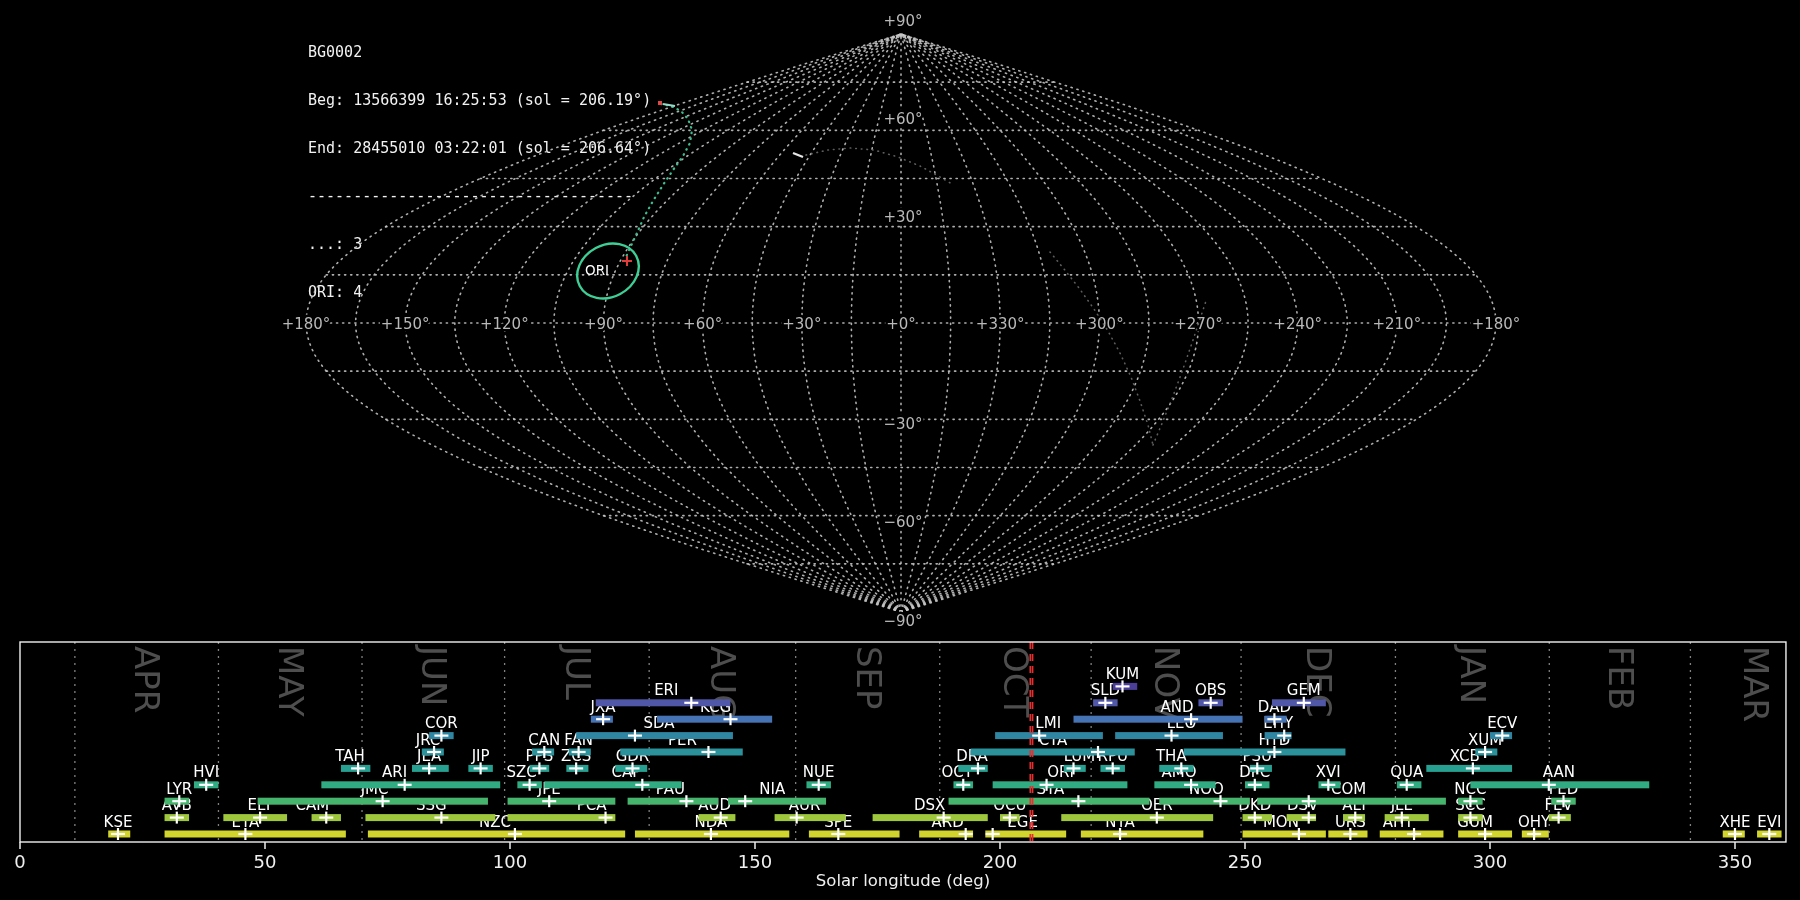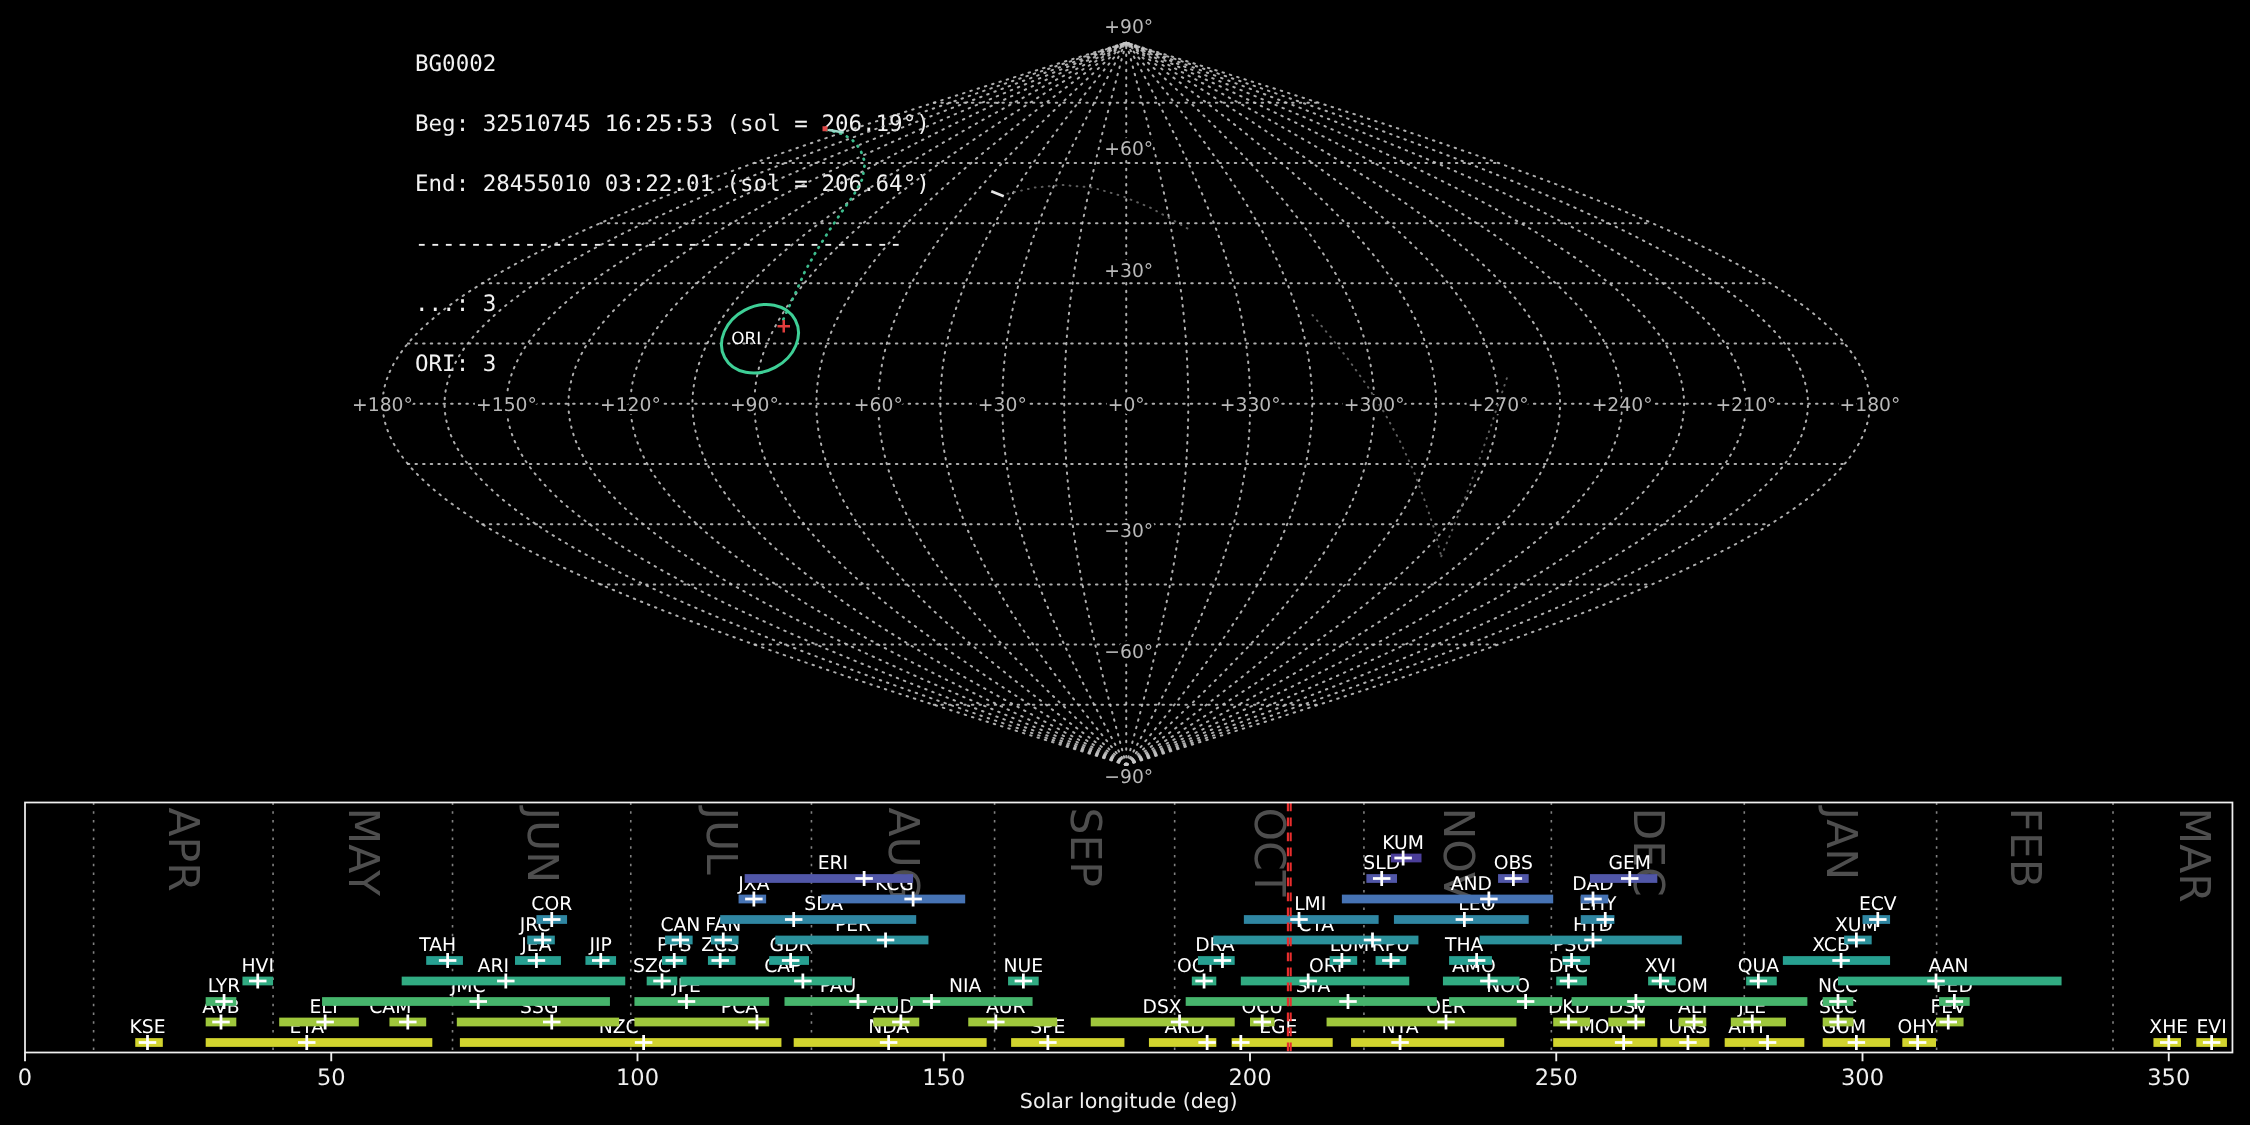--- a/index.html
+++ b/index.html
@@ -1,40 +1,40 @@
 <!DOCTYPE html>
 <html><head>
 <meta charset="utf-8">
 <style>
   html,body{margin:0;padding:0;background:#000;}
   #stage{position:relative;width:1800px;height:900px;background:#000;overflow:hidden;
          font-family:"DejaVu Sans","Liberation Sans",sans-serif;}
-  #header-block{position:absolute;left:332px;top:12px;color:#f2f2f2;
+  #header-block{position:absolute;left:308px;top:12px;color:#f2f2f2;
     font-family:"DejaVu Sans Mono","Liberation Mono",monospace;
-    font-size:18px;line-height:16px;white-space:pre;}
+    font-size:15px;line-height:16px;white-space:pre;}
   svg{position:absolute;left:0;top:0;}
   .grat{stroke:#c6c6c6;stroke-width:1.6;fill:none;stroke-linecap:round;
         stroke-dasharray:1.2 4.9;opacity:.88;}
   .skylab{fill:#b9b9b9;font-size:15px;stroke:#000;stroke-width:5px;paint-order:stroke;}
   .monthlab{fill:#4e4e4e;font-size:34px;}
   .ticklab{fill:#f0f0f0;font-size:18px;}
   .showerlab{fill:#ffffff;font-size:15px;}
   .axistitle{fill:#f0f0f0;font-size:16.5px;}
 </style>
 </head>
 <body>
 
 <div id="stage">
   <div id="header-block">
     <div>BG0002</div>
-    <div>Beg: 32510745 16:25:53 (sol = 206.19°)</div>
+    <div>Beg: 13566399 16:25:53 (sol = 206.19°)</div>
     <div>End: 28455010 03:22:01 (sol = 206.64°)</div>
     <div>------------------------------------</div>
     <div>...: 3</div>
-    <div>ORI: 3</div>
+    <div>ORI: 4</div>
   </div>
   <svg id="sky-svg" width="1800" height="640">
       <polyline points="901.0,612.0 880.2,605.6 859.5,599.2 838.8,592.7 818.2,586.3 797.7,579.9 777.3,573.5 757.1,567.0 737.0,560.6 717.1,554.2 697.5,547.8 678.1,541.4 659.0,534.9 640.2,528.5 621.7,522.1 603.5,515.7 585.7,509.2 568.3,502.8 551.3,496.4 534.7,490.0 518.5,483.6 502.9,477.1 487.7,470.7 473.0,464.3 458.8,457.9 445.2,451.4 432.1,445.0 419.6,438.6 407.7,432.2 396.4,425.8 385.7,419.3 375.6,412.9 366.2,406.5 357.4,400.1 349.3,393.6 341.9,387.2 335.1,380.8 329.0,374.4 323.7,368.0 319.0,361.5 315.0,355.1 311.8,348.7 309.3,342.3 307.4,335.8 306.4,329.4 306.0,323.0 306.4,316.6 307.4,310.2 309.3,303.7 311.8,297.3 315.0,290.9 319.0,284.5 323.7,278.0 329.0,271.6 335.1,265.2 341.9,258.8 349.3,252.4 357.4,245.9 366.2,239.5 375.6,233.1 385.7,226.7 396.4,220.2 407.7,213.8 419.6,207.4 432.1,201.0 445.2,194.6 458.8,188.1 473.0,181.7 487.7,175.3 502.9,168.9 518.5,162.4 534.7,156.0 551.3,149.6 568.3,143.2 585.7,136.8 603.5,130.3 621.7,123.9 640.2,117.5 659.0,111.1 678.1,104.6 697.5,98.2 717.1,91.8 737.0,85.4 757.1,79.0 777.3,72.5 797.7,66.1 818.2,59.7 838.8,53.3 859.5,46.8 880.2,40.4 901.0,34.0" class="grat"></polyline>
       <polyline points="901.0,612.0 882.0,605.6 863.0,599.2 844.0,592.7 825.1,586.3 806.3,579.9 787.6,573.5 769.1,567.0 750.7,560.6 732.5,554.2 714.5,547.8 696.7,541.4 679.2,534.9 661.9,528.5 644.9,522.1 628.3,515.7 612.0,509.2 596.0,502.8 580.4,496.4 565.2,490.0 550.4,483.6 536.0,477.1 522.1,470.7 508.7,464.3 495.7,457.9 483.2,451.4 471.2,445.0 459.7,438.6 448.8,432.2 438.5,425.8 428.7,419.3 419.4,412.9 410.8,406.5 402.7,400.1 395.3,393.6 388.5,387.2 382.3,380.8 376.7,374.4 371.8,368.0 367.5,361.5 363.9,355.1 360.9,348.7 358.6,342.3 356.9,335.8 355.9,329.4 355.6,323.0 355.9,316.6 356.9,310.2 358.6,303.7 360.9,297.3 363.9,290.9 367.5,284.5 371.8,278.0 376.7,271.6 382.3,265.2 388.5,258.8 395.3,252.4 402.7,245.9 410.8,239.5 419.4,233.1 428.7,226.7 438.5,220.2 448.8,213.8 459.7,207.4 471.2,201.0 483.2,194.6 495.7,188.1 508.7,181.7 522.1,175.3 536.0,168.9 550.4,162.4 565.2,156.0 580.4,149.6 596.0,143.2 612.0,136.8 628.3,130.3 644.9,123.9 661.9,117.5 679.2,111.1 696.7,104.6 714.5,98.2 732.5,91.8 750.7,85.4 769.1,79.0 787.6,72.5 806.3,66.1 825.1,59.7 844.0,53.3 863.0,46.8 882.0,40.4 901.0,34.0" class="grat"></polyline>
       <polyline points="901.0,612.0 883.7,605.6 866.4,599.2 849.2,592.7 832.0,586.3 814.9,579.9 797.9,573.5 781.0,567.0 764.3,560.6 747.8,554.2 731.4,547.8 715.3,541.4 699.3,534.9 683.6,528.5 668.2,522.1 653.1,515.7 638.2,509.2 623.7,502.8 609.6,496.4 595.7,490.0 582.3,483.6 569.2,477.1 556.6,470.7 544.3,464.3 532.5,457.9 521.2,451.4 510.3,445.0 499.9,438.6 489.9,432.2 480.5,425.8 471.6,419.3 463.2,412.9 455.3,406.5 448.0,400.1 441.3,393.6 435.1,387.2 429.4,380.8 424.4,374.4 419.9,368.0 416.0,361.5 412.7,355.1 410.0,348.7 407.9,342.3 406.4,335.8 405.5,329.4 405.2,323.0 405.5,316.6 406.4,310.2 407.9,303.7 410.0,297.3 412.7,290.9 416.0,284.5 419.9,278.0 424.4,271.6 429.4,265.2 435.1,258.8 441.3,252.4 448.0,245.9 455.3,239.5 463.2,233.1 471.6,226.7 480.5,220.2 489.9,213.8 499.9,207.4 510.3,201.0 521.2,194.6 532.5,188.1 544.3,181.7 556.6,175.3 569.2,168.9 582.3,162.4 595.7,156.0 609.6,149.6 623.7,143.2 638.2,136.8 653.1,130.3 668.2,123.9 683.6,117.5 699.3,111.1 715.3,104.6 731.4,98.2 747.8,91.8 764.3,85.4 781.0,79.0 797.9,72.5 814.9,66.1 832.0,59.7 849.2,53.3 866.4,46.8 883.7,40.4 901.0,34.0" class="grat"></polyline>
       <polyline points="901.0,612.0 885.4,605.6 869.9,599.2 854.4,592.7 838.9,586.3 823.5,579.9 808.2,573.5 793.0,567.0 778.0,560.6 763.1,554.2 748.4,547.8 733.8,541.4 719.5,534.9 705.4,528.5 691.5,522.1 677.9,515.7 664.5,509.2 651.5,502.8 638.7,496.4 626.3,490.0 614.2,483.6 602.4,477.1 591.0,470.7 580.0,464.3 569.4,457.9 559.2,451.4 549.4,445.0 540.0,438.6 531.0,432.2 522.6,425.8 514.5,419.3 507.0,412.9 499.9,406.5 493.3,400.1 487.2,393.6 481.7,387.2 476.6,380.8 472.0,374.4 468.0,368.0 464.5,361.5 461.5,355.1 459.1,348.7 457.2,342.3 455.8,335.8 455.0,329.4 454.8,323.0 455.0,316.6 455.8,310.2 457.2,303.7 459.1,297.3 461.5,290.9 464.5,284.5 468.0,278.0 472.0,271.6 476.6,265.2 481.7,258.8 487.2,252.4 493.3,245.9 499.9,239.5 507.0,233.1 514.5,226.7 522.6,220.2 531.0,213.8 540.0,207.4 549.4,201.0 559.2,194.6 569.4,188.1 580.0,181.7 591.0,175.3 602.4,168.9 614.2,162.4 626.3,156.0 638.7,149.6 651.5,143.2 664.5,136.8 677.9,130.3 691.5,123.9 705.4,117.5 719.5,111.1 733.8,104.6 748.4,98.2 763.1,91.8 778.0,85.4 793.0,79.0 808.2,72.5 823.5,66.1 838.9,59.7 854.4,53.3 869.9,46.8 885.4,40.4 901.0,34.0" class="grat"></polyline>
       <polyline points="901.0,612.0 887.2,605.6 873.3,599.2 859.5,592.7 845.8,586.3 832.1,579.9 818.5,573.5 805.0,567.0 791.7,560.6 778.4,554.2 765.3,547.8 752.4,541.4 739.7,534.9 727.1,528.5 714.8,522.1 702.7,515.7 690.8,509.2 679.2,502.8 667.8,496.4 656.8,490.0 646.0,483.6 635.6,477.1 625.5,470.7 615.7,464.3 606.2,457.9 597.1,451.4 588.4,445.0 580.1,438.6 572.1,432.2 564.6,425.8 557.5,419.3 550.8,412.9 544.5,406.5 538.6,400.1 533.2,393.6 528.3,387.2 523.7,380.8 519.7,374.4 516.1,368.0 513.0,361.5 510.4,355.1 508.2,348.7 506.5,342.3 505.3,335.8 504.6,329.4 504.3,323.0 504.6,316.6 505.3,310.2 506.5,303.7 508.2,297.3 510.4,290.9 513.0,284.5 516.1,278.0 519.7,271.6 523.7,265.2 528.3,258.8 533.2,252.4 538.6,245.9 544.5,239.5 550.8,233.1 557.5,226.7 564.6,220.2 572.1,213.8 580.1,207.4 588.4,201.0 597.1,194.6 606.2,188.1 615.7,181.7 625.5,175.3 635.6,168.9 646.0,162.4 656.8,156.0 667.8,149.6 679.2,143.2 690.8,136.8 702.7,130.3 714.8,123.9 727.1,117.5 739.7,111.1 752.4,104.6 765.3,98.2 778.4,91.8 791.7,85.4 805.0,79.0 818.5,72.5 832.1,66.1 845.8,59.7 859.5,53.3 873.3,46.8 887.2,40.4 901.0,34.0" class="grat"></polyline>
       <polyline points="901.0,612.0 888.9,605.6 876.8,599.2 864.7,592.7 852.7,586.3 840.7,579.9 828.8,573.5 817.0,567.0 805.3,560.6 793.7,554.2 782.3,547.8 771.0,541.4 759.8,534.9 748.8,528.5 738.1,522.1 727.5,515.7 717.1,509.2 706.9,502.8 697.0,496.4 687.3,490.0 677.9,483.6 668.8,477.1 659.9,470.7 651.3,464.3 643.1,457.9 635.1,451.4 627.5,445.0 620.2,438.6 613.3,432.2 606.7,425.8 600.4,419.3 594.5,412.9 589.0,406.5 583.9,400.1 579.2,393.6 574.8,387.2 570.9,380.8 567.4,374.4 564.2,368.0 561.5,361.5 559.2,355.1 557.3,348.7 555.8,342.3 554.8,335.8 554.1,329.4 553.9,323.0 554.1,316.6 554.8,310.2 555.8,303.7 557.3,297.3 559.2,290.9 561.5,284.5 564.2,278.0 567.4,271.6 570.9,265.2 574.8,258.8 579.2,252.4 583.9,245.9 589.0,239.5 594.5,233.1 600.4,226.7 606.7,220.2 613.3,213.8 620.2,207.4 627.5,201.0 635.1,194.6 643.1,188.1 651.3,181.7 659.9,175.3 668.8,168.9 677.9,162.4 687.3,156.0 697.0,149.6 706.9,143.2 717.1,136.8 727.5,130.3 738.1,123.9 748.8,117.5 759.8,111.1 771.0,104.6 782.3,98.2 793.7,91.8 805.3,85.4 817.0,79.0 828.8,72.5 840.7,66.1 852.7,59.7 864.7,53.3 876.8,46.8 888.9,40.4 901.0,34.0" class="grat"></polyline>
       <polyline points="901.0,612.0 890.6,605.6 880.2,599.2 869.9,592.7 859.6,586.3 849.3,579.9 839.1,573.5 829.0,567.0 819.0,560.6 809.1,554.2 799.2,547.8 789.6,541.4 780.0,534.9 770.6,528.5 761.3,522.1 752.3,515.7 743.3,509.2 734.6,502.8 726.1,496.4 717.8,490.0 709.8,483.6 701.9,477.1 694.3,470.7 687.0,464.3 679.9,457.9 673.1,451.4 666.6,445.0 660.3,438.6 654.4,432.2 648.7,425.8 643.4,419.3 638.3,412.9 633.6,406.5 629.2,400.1 625.2,393.6 621.4,387.2 618.1,380.8 615.0,374.4 612.3,368.0 610.0,361.5 608.0,355.1 606.4,348.7 605.1,342.3 604.2,335.8 603.7,329.4 603.5,323.0 603.7,316.6 604.2,310.2 605.1,303.7 606.4,297.3 608.0,290.9 610.0,284.5 612.3,278.0 615.0,271.6 618.1,265.2 621.4,258.8 625.2,252.4 629.2,245.9 633.6,239.5 638.3,233.1 643.4,226.7 648.7,220.2 654.4,213.8 660.3,207.4 666.6,201.0 673.1,194.6 679.9,188.1 687.0,181.7 694.3,175.3 701.9,168.9 709.8,162.4 717.8,156.0 726.1,149.6 734.6,143.2 743.3,136.8 752.3,130.3 761.3,123.9 770.6,117.5 780.0,111.1 789.6,104.6 799.2,98.2 809.1,91.8 819.0,85.4 829.0,79.0 839.1,72.5 849.3,66.1 859.6,59.7 869.9,53.3 880.2,46.8 890.6,40.4 901.0,34.0" class="grat"></polyline>
       <polyline points="901.0,612.0 892.3,605.6 883.7,599.2 875.1,592.7 866.5,586.3 857.9,579.9 849.5,573.5 841.0,567.0 832.7,560.6 824.4,554.2 816.2,547.8 808.1,541.4 800.2,534.9 792.3,528.5 784.6,522.1 777.0,515.7 769.6,509.2 762.4,502.8 755.3,496.4 748.4,490.0 741.6,483.6 735.1,477.1 728.8,470.7 722.7,464.3 716.8,457.9 711.1,451.4 705.6,445.0 700.4,438.6 695.5,432.2 690.8,425.8 686.3,419.3 682.1,412.9 678.2,406.5 674.5,400.1 671.1,393.6 668.0,387.2 665.2,380.8 662.7,374.4 660.4,368.0 658.5,361.5 656.8,355.1 655.5,348.7 654.4,342.3 653.7,335.8 653.2,329.4 653.1,323.0 653.2,316.6 653.7,310.2 654.4,303.7 655.5,297.3 656.8,290.9 658.5,284.5 660.4,278.0 662.7,271.6 665.2,265.2 668.0,258.8 671.1,252.4 674.5,245.9 678.2,239.5 682.1,233.1 686.3,226.7 690.8,220.2 695.5,213.8 700.4,207.4 705.6,201.0 711.1,194.6 716.8,188.1 722.7,181.7 728.8,175.3 735.1,168.9 741.6,162.4 748.4,156.0 755.3,149.6 762.4,143.2 769.6,136.8 777.0,130.3 784.6,123.9 792.3,117.5 800.2,111.1 808.1,104.6 816.2,98.2 824.4,91.8 832.7,85.4 841.0,79.0 849.5,72.5 857.9,66.1 866.5,59.7 875.1,53.3 883.7,46.8 892.3,40.4 901.0,34.0" class="grat"></polyline>

